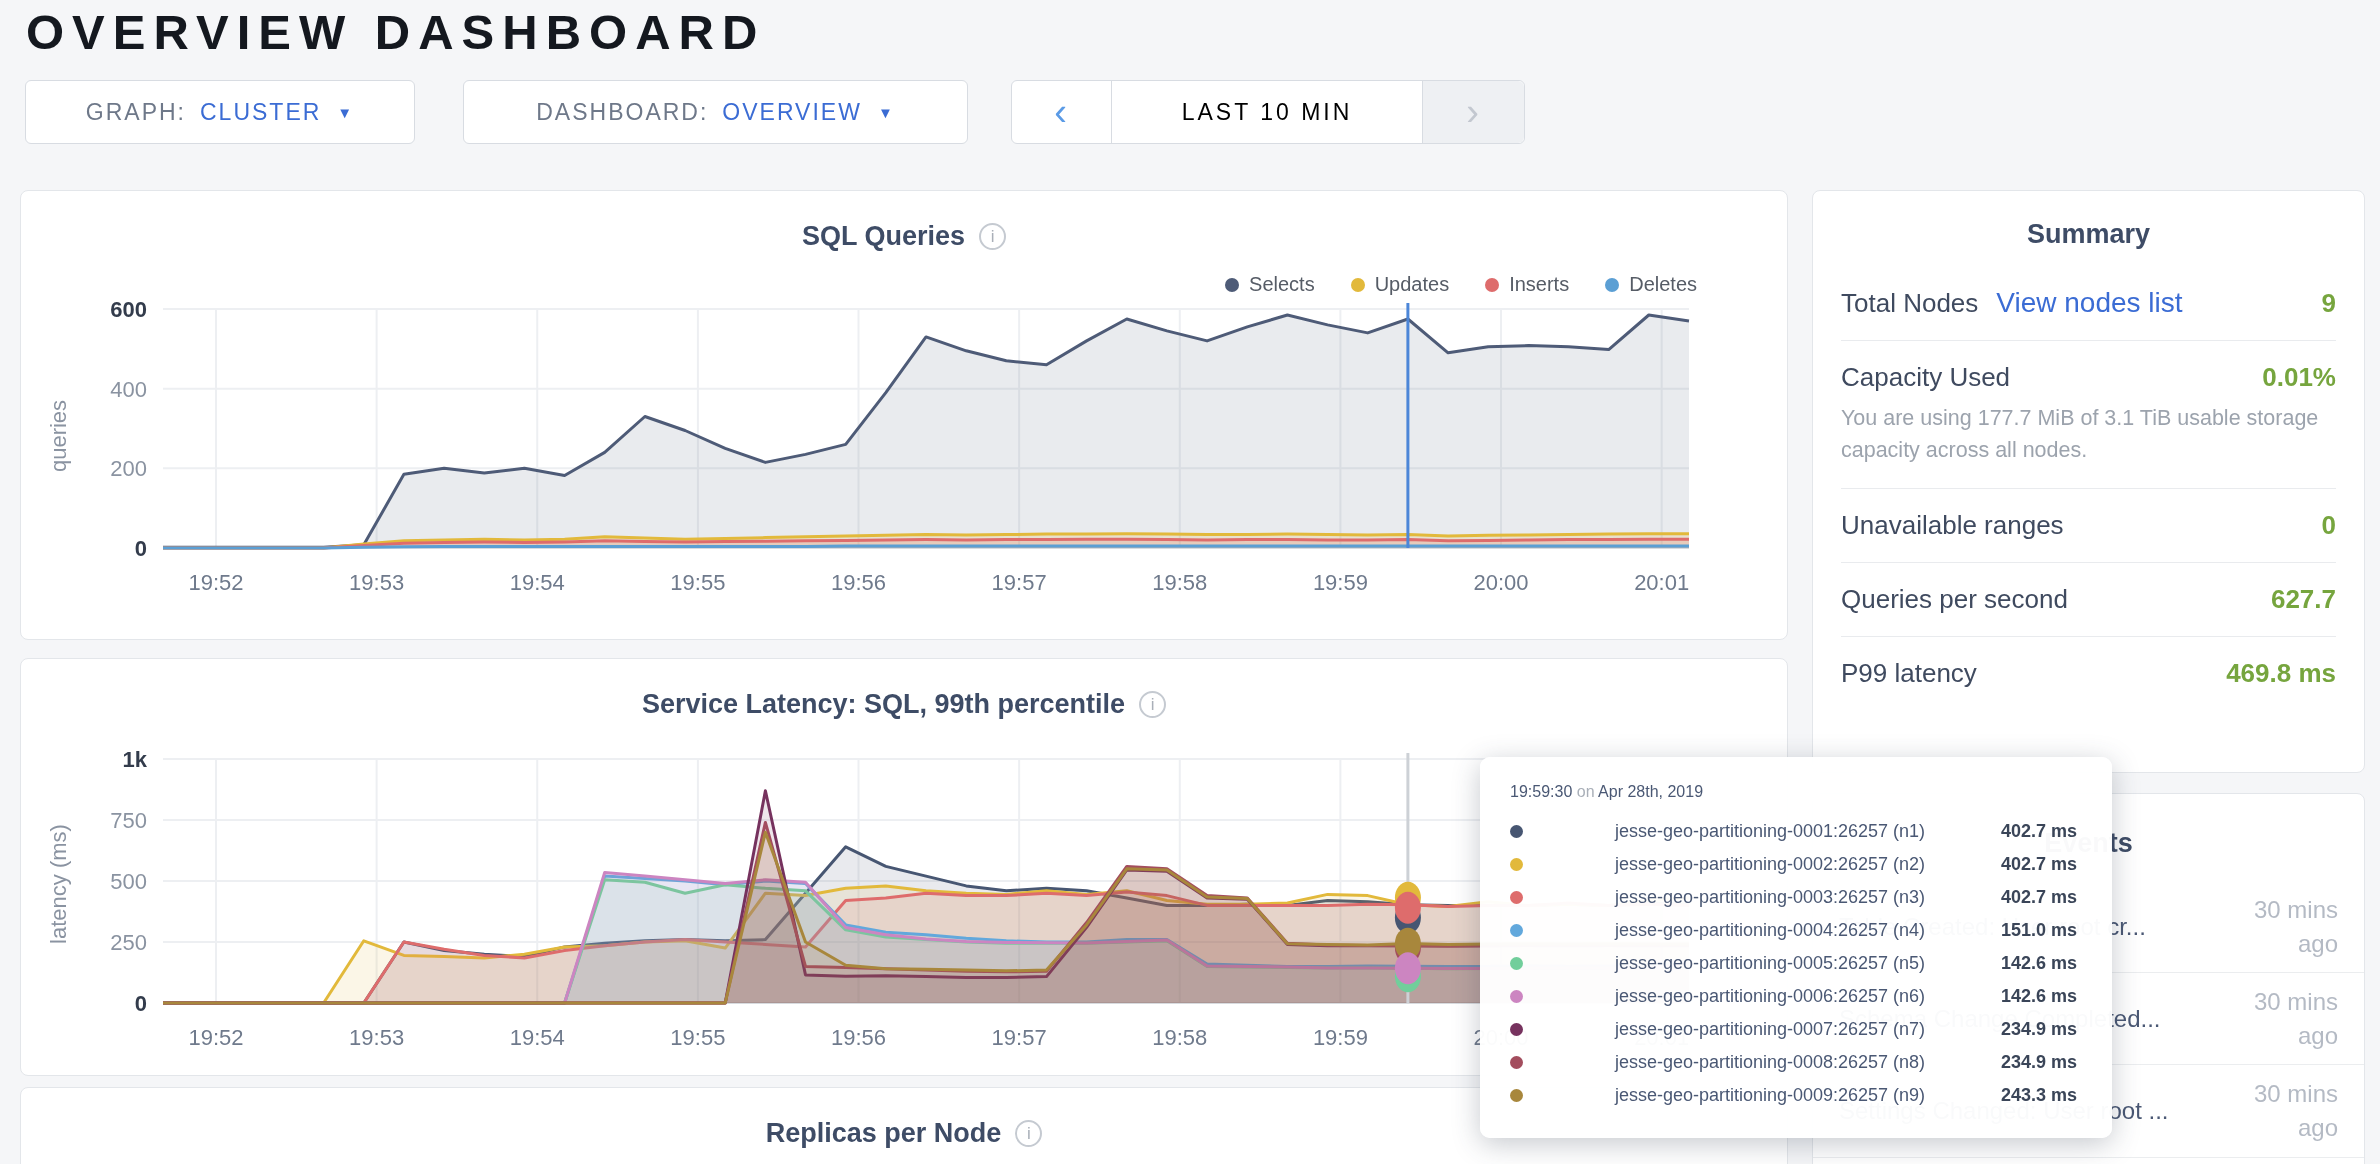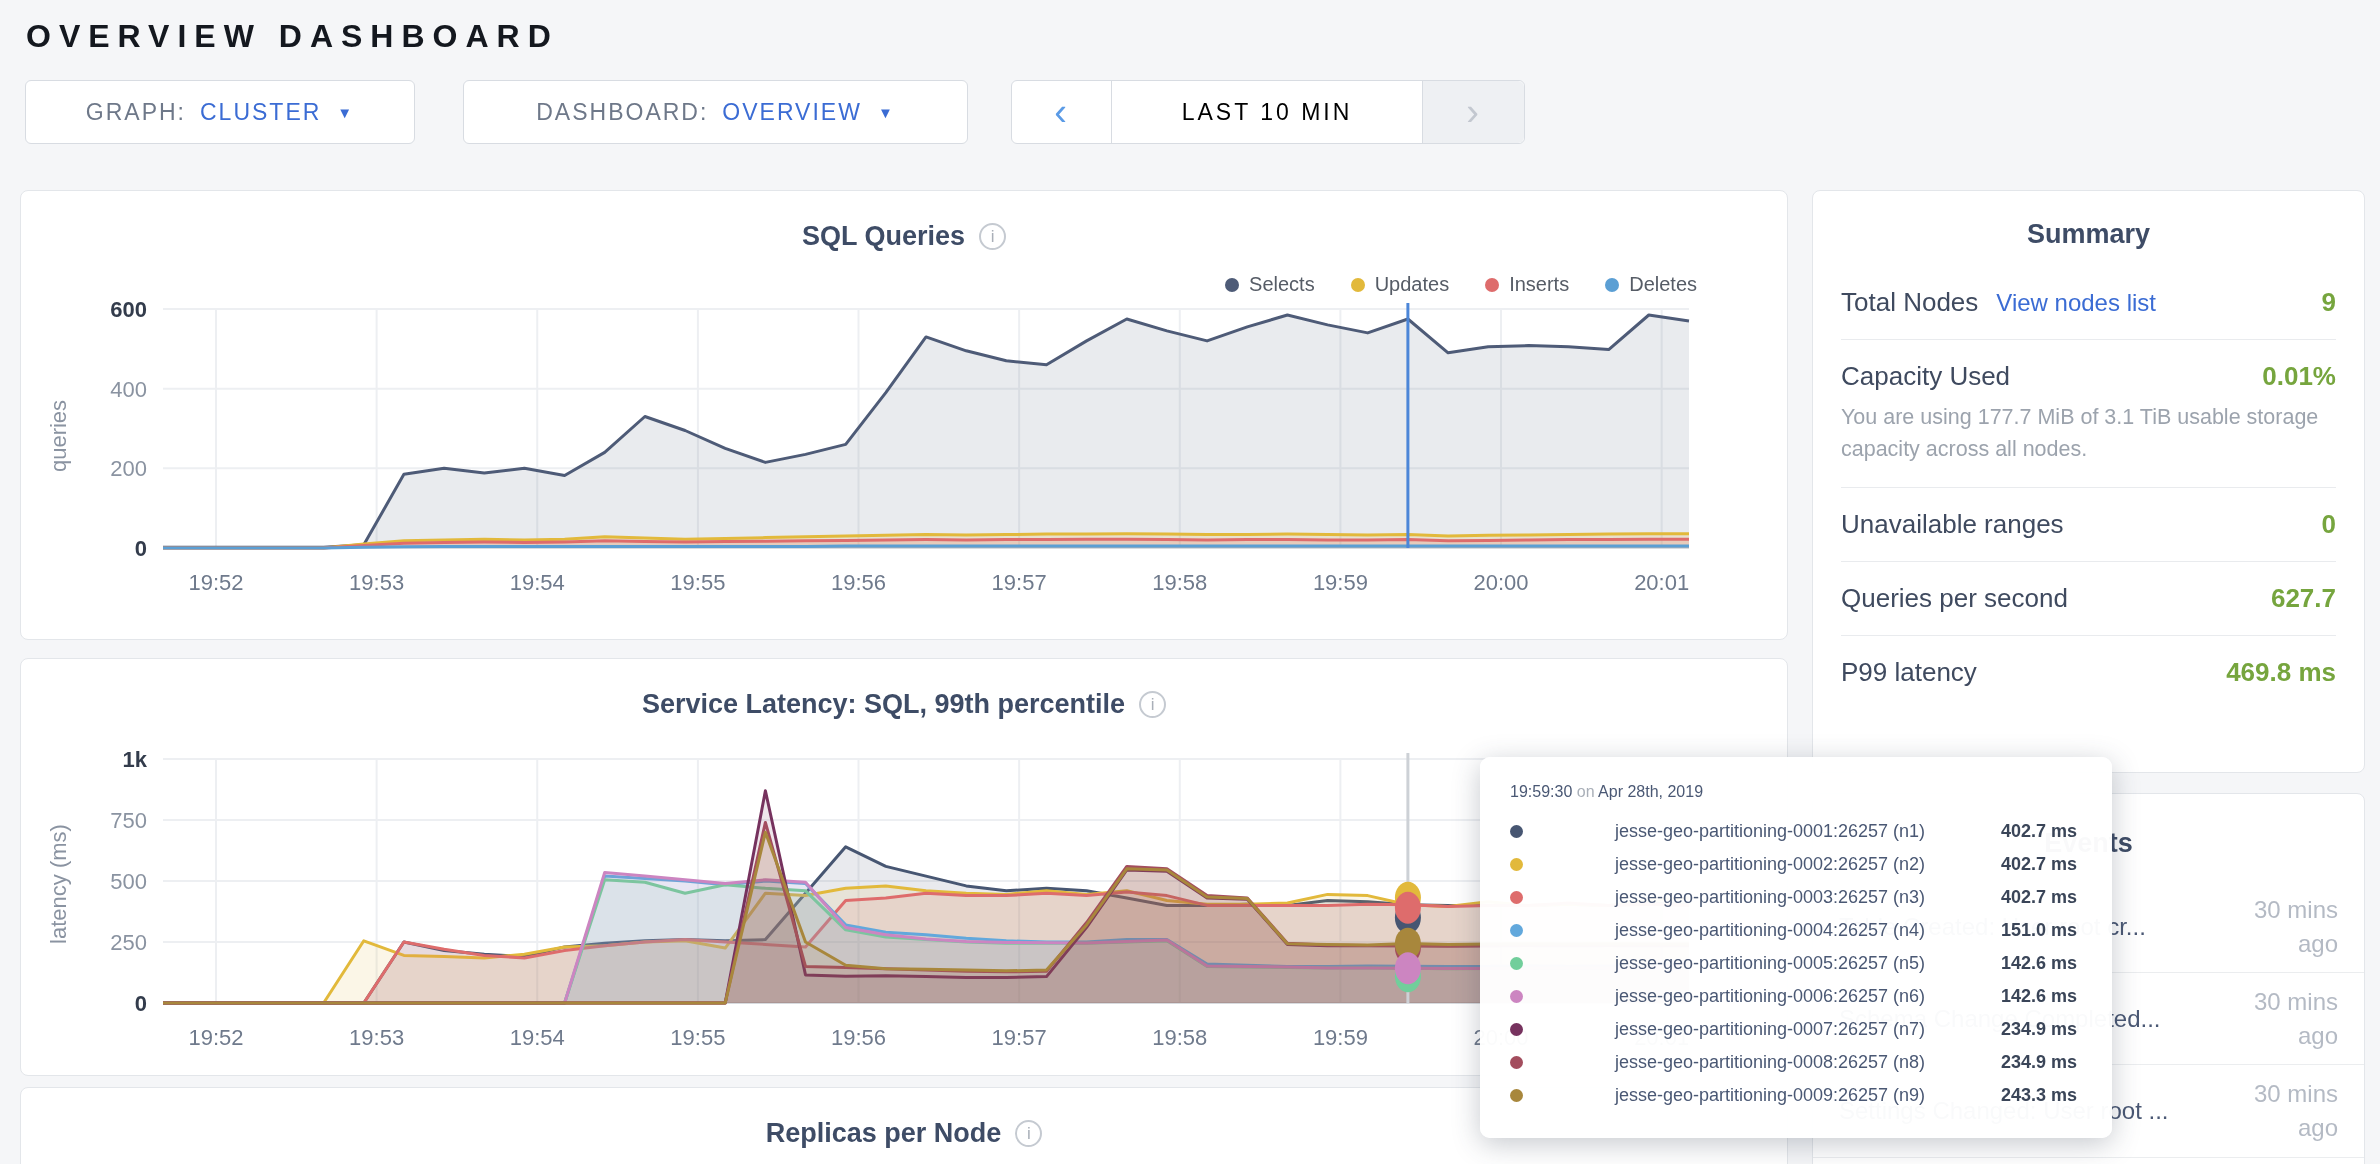--- a/index.html
+++ b/index.html
@@ -1,21 +1,21 @@
 <!DOCTYPE html>
 <html><head>
 <meta charset="utf-8">
 <style>
   html,body{margin:0;padding:0;}
   body{width:2380px;height:1164px;overflow:hidden;background:#F5F6F8;
        font-family:"Liberation Sans",sans-serif;position:relative;color:#3E4C66;}
   #page{position:absolute;inset:0;}
 
   
-  .page-title{position:absolute;left:26px;top:18px;font-size:32px;font-weight:bold;
+  .page-title{position:absolute;left:26px;top:4px;font-size:49px;font-weight:bold;
               letter-spacing:8px;color:#14181F;}
   .ctrl{position:absolute;top:80px;height:64px;background:#fff;border:1px solid #D8DCE2;
         border-radius:6px;display:flex;align-items:center;justify-content:center;
         font-size:23px;letter-spacing:2px;box-sizing:border-box;cursor:pointer;}
   #ctrl-graph{left:25px;width:390px;}
   #ctrl-dashboard{left:463px;width:505px;}
   .ctrl .lbl{color:#6E7889;margin-right:14px;}
   .ctrl .val{color:#3B6CD4;}
   .caret{color:#3B6CD4;font-size:15px;margin-left:16px;}
   #ctrl-time{left:1011px;width:514px;padding:0;justify-content:stretch;}
@@ -54,21 +54,21 @@
   .legend-dot{width:14px;height:14px;border-radius:50%;}
   .legend-label{font-size:20px;color:#565C66;}
 
   
   .summary-heading{margin-top:28px;text-align:center;font-size:27px;font-weight:bold;color:#3E4C66;}
   .summary-rows{margin:16px 28px 0 28px;}
   .srow{padding:21px 0;border-bottom:1px solid #E9EBEE;}
   .srow:last-child{border-bottom:none;}
   .srow-main{display:flex;align-items:baseline;}
   .srow-label{font-size:26px;color:#3F4A5F;}
-  .srow-link{font-size:24px;color:#3B6CD4;margin-left:18px;cursor:pointer;}
+  .srow-link{font-size:28px;color:#3B6CD4;margin-left:18px;cursor:pointer;}
   .srow-value{margin-left:auto;font-size:26px;font-weight:bold;color:#76A53E;}
   .srow-desc{margin-top:9px;font-size:21.5px;line-height:1.5;color:#9CA3AD;}
 
   
   .events-heading{margin-top:34px;text-align:center;font-size:27px;font-weight:bold;color:#3E4C66;}
   .events-rows{margin-top:22px;}
   .event-row{display:flex;align-items:center;justify-content:space-between;
              padding:12px 26px;min-height:49px;border-bottom:1px solid #EBEDEF;}
   .event-text{font-size:24px;color:#4A5874;white-space:nowrap;max-width:385px;overflow:hidden;}
   .event-time{font-size:24px;color:#B4BAC4;width:108px;text-align:right;line-height:1.4;}

